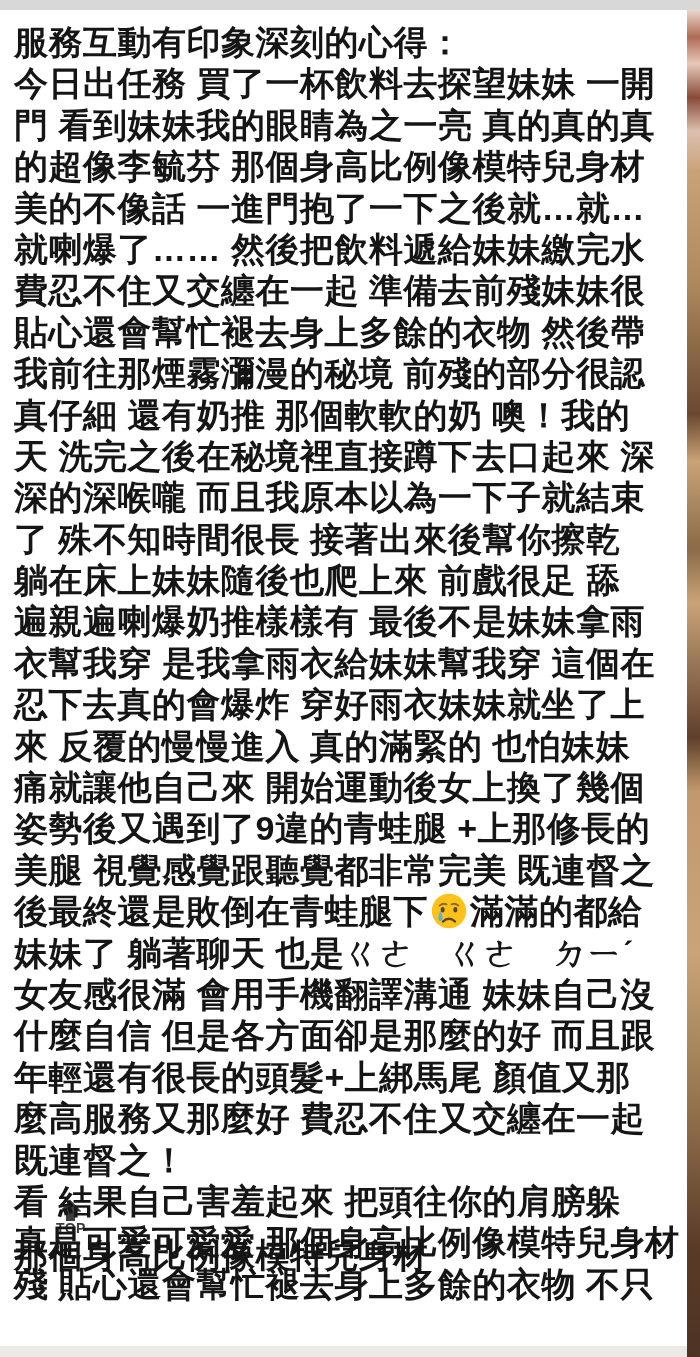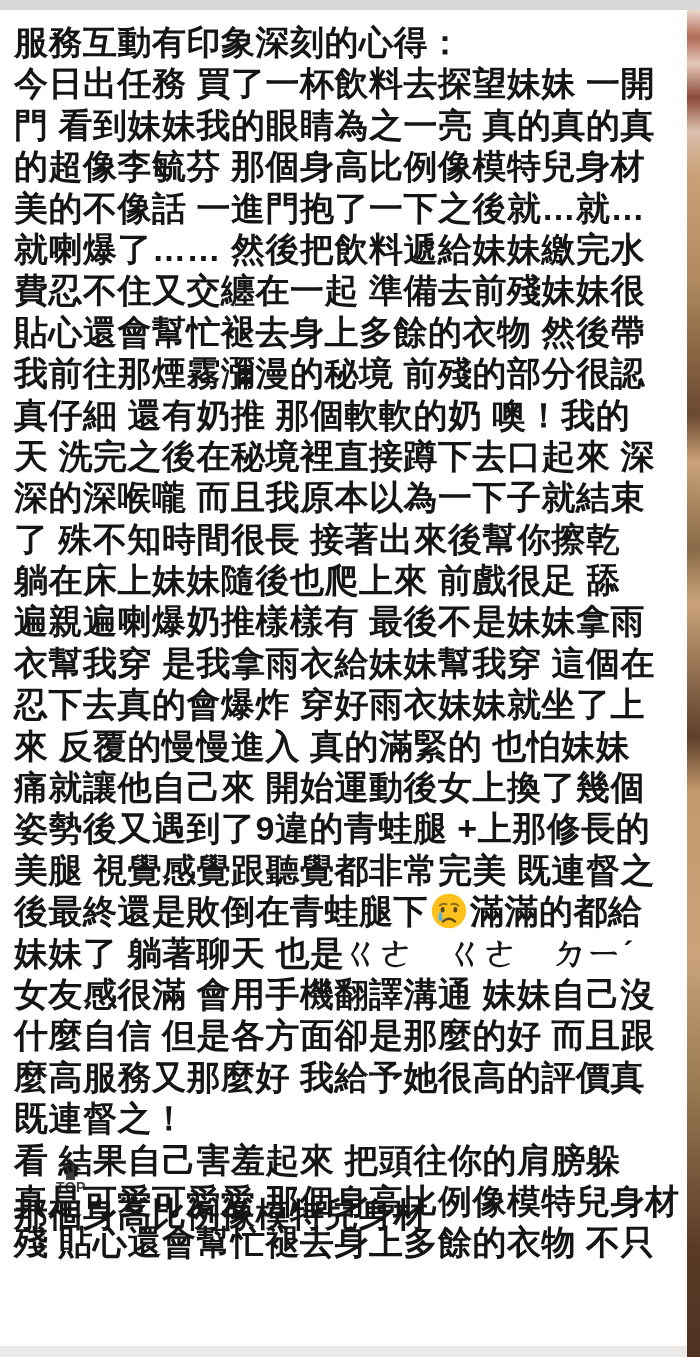--- a/index.html
+++ b/index.html
@@ -92,19 +92,19 @@
   <div class="top-bar"></div>
   <div class="side-strip"></div>
   <div class="post-text" id="post-text"><div class="line"><span>服務互動有印象深刻的心得：</span></div><div class="line"><span>今日出任務 買了一杯飲料去探望妹妹 一開</span></div><div class="line"><span>門 看到妹妹我的眼睛為之一亮 真的真的真</span></div><div class="line"><span>的超像李毓芬 那個身高比例像模特兒身材</span></div><div class="line"><span>美的不像話 一進門抱了一下之後就…就…</span></div><div class="line"><span>就喇爆了…… 然後把飲料遞給妹妹繳完水</span></div><div class="line"><span>費忍不住又交纏在一起 準備去前殘妹妹很</span></div><div class="line"><span>貼心還會幫忙褪去身上多餘的衣物 然後帶</span></div><div class="line"><span>我前往那煙霧瀰漫的秘境 前殘的部分很認</span></div><div class="line"><span>真仔細 還有奶推 那個軟軟的奶 噢！我的</span></div><div class="line"><span>天 洗完之後在秘境裡直接蹲下去口起來 深</span></div><div class="line"><span>深的深喉嚨 而且我原本以為一下子就結束</span></div><div class="line"><span>了 殊不知時間很長 接著出來後幫你擦乾</span></div><div class="line"><span>躺在床上妹妹隨後也爬上來 前戲很足 舔</span></div><div class="line"><span>遍親遍喇爆奶推樣樣有 最後不是妹妹拿雨</span></div><div class="line"><span>衣幫我穿 是我拿雨衣給妹妹幫我穿 這個在</span></div><div class="line"><span>忍下去真的會爆炸 穿好雨衣妹妹就坐了上</span></div><div class="line"><span>來 反覆的慢慢進入 真的滿緊的 也怕妹妹</span></div><div class="line"><span>痛就讓他自己來 開始運動後女上換了幾個</span></div><div class="line"><span>姿勢後又遇到了9違的青蛙腿 +上那修長的</span></div><div class="line"><span>美腿 視覺感覺跟聽覺都非常完美 既連督之</span></div><div class="line"><span>後最終還是敗倒在青蛙腿下</span><svg class="emoji" viewBox="0 0 36 36">
           <circle cx="18" cy="18" r="15.5" fill="#fcc21b"></circle>
           <path d="M9.5 13.2 Q12.5 10.5 15.8 12" stroke="#8a6d1a" stroke-width="1.6" fill="none" stroke-linecap="round"></path>
           <path d="M26.5 13.2 Q23.5 10.5 20.2 12" stroke="#8a6d1a" stroke-width="1.6" fill="none" stroke-linecap="round"></path>
           <ellipse cx="12.3" cy="16.8" rx="1.8" ry="2.5" fill="#5b4420"></ellipse>
           <ellipse cx="23.7" cy="16.8" rx="1.8" ry="2.5" fill="#5b4420"></ellipse>
           <path d="M12.5 27.5 Q18 22.5 23.5 27.5" stroke="#5b4420" stroke-width="2" fill="none" stroke-linecap="round"></path>
           <path d="M9.8 18.5 C8 23.5 7.8 27 10.3 27 C12.8 27 12.6 23.5 10.8 18.5 Z" fill="#59b0e8"></path>
-        </svg><span>滿滿的都給</span></div><div class="line"><span>妹妹了 躺著聊天 也是ㄍㄜ　ㄍㄜ　ㄉㄧˊ</span></div><div class="line"><span>女友感很滿 會用手機翻譯溝通 妹妹自己沒</span></div><div class="line"><span>什麼自信 但是各方面卻是那麼的好 而且跟</span></div><div class="line"><span>麼高服務又那麼好 我給予她很高的評價真</span></div><div class="line"><span>既連督之！</span>
+        </svg><span>滿滿的都給</span></div><div class="line"><span>妹妹了 躺著聊天 也是ㄍㄜ　ㄍㄜ　ㄉㄧˊ</span></div><div class="line"><span>女友感很滿 會用手機翻譯溝通 妹妹自己沒</span></div><div class="line"><span>什麼自信 但是各方面卻是那麼的好 而且跟</span></div><div class="line"><span>年輕還有很長的頭髮+上綁馬尾 顏值又那</span></div><div class="line"><span>麼高服務又那麼好 費忍不住又交纏在一起</span></div><div class="line"><span>既連督之！</span>
   <span class="top-btn"><svg width="25" height="21" viewBox="0 0 25 21">
             <path d="M12.5 0 L23.5 11.5 H17 V21 H8 V11.5 H1.5 Z" fill="#3d3d3d"></path>
           </svg><span class="top-label">TOP</span></span>
 <span>那個身高比例像模特兒身材</span></div><div class="line"><span>看 結果自己害羞起來 把頭往你的肩膀躲</span></div><div class="line"><span>真是可愛可愛愛 那個身高比例像模特兒身材</span></div><div class="line"><span>殘 貼心還會幫忙褪去身上多餘的衣物 不只</span></div></div>
   <div class="bottom-bar"></div>
 </div>
 
 </body></html>

